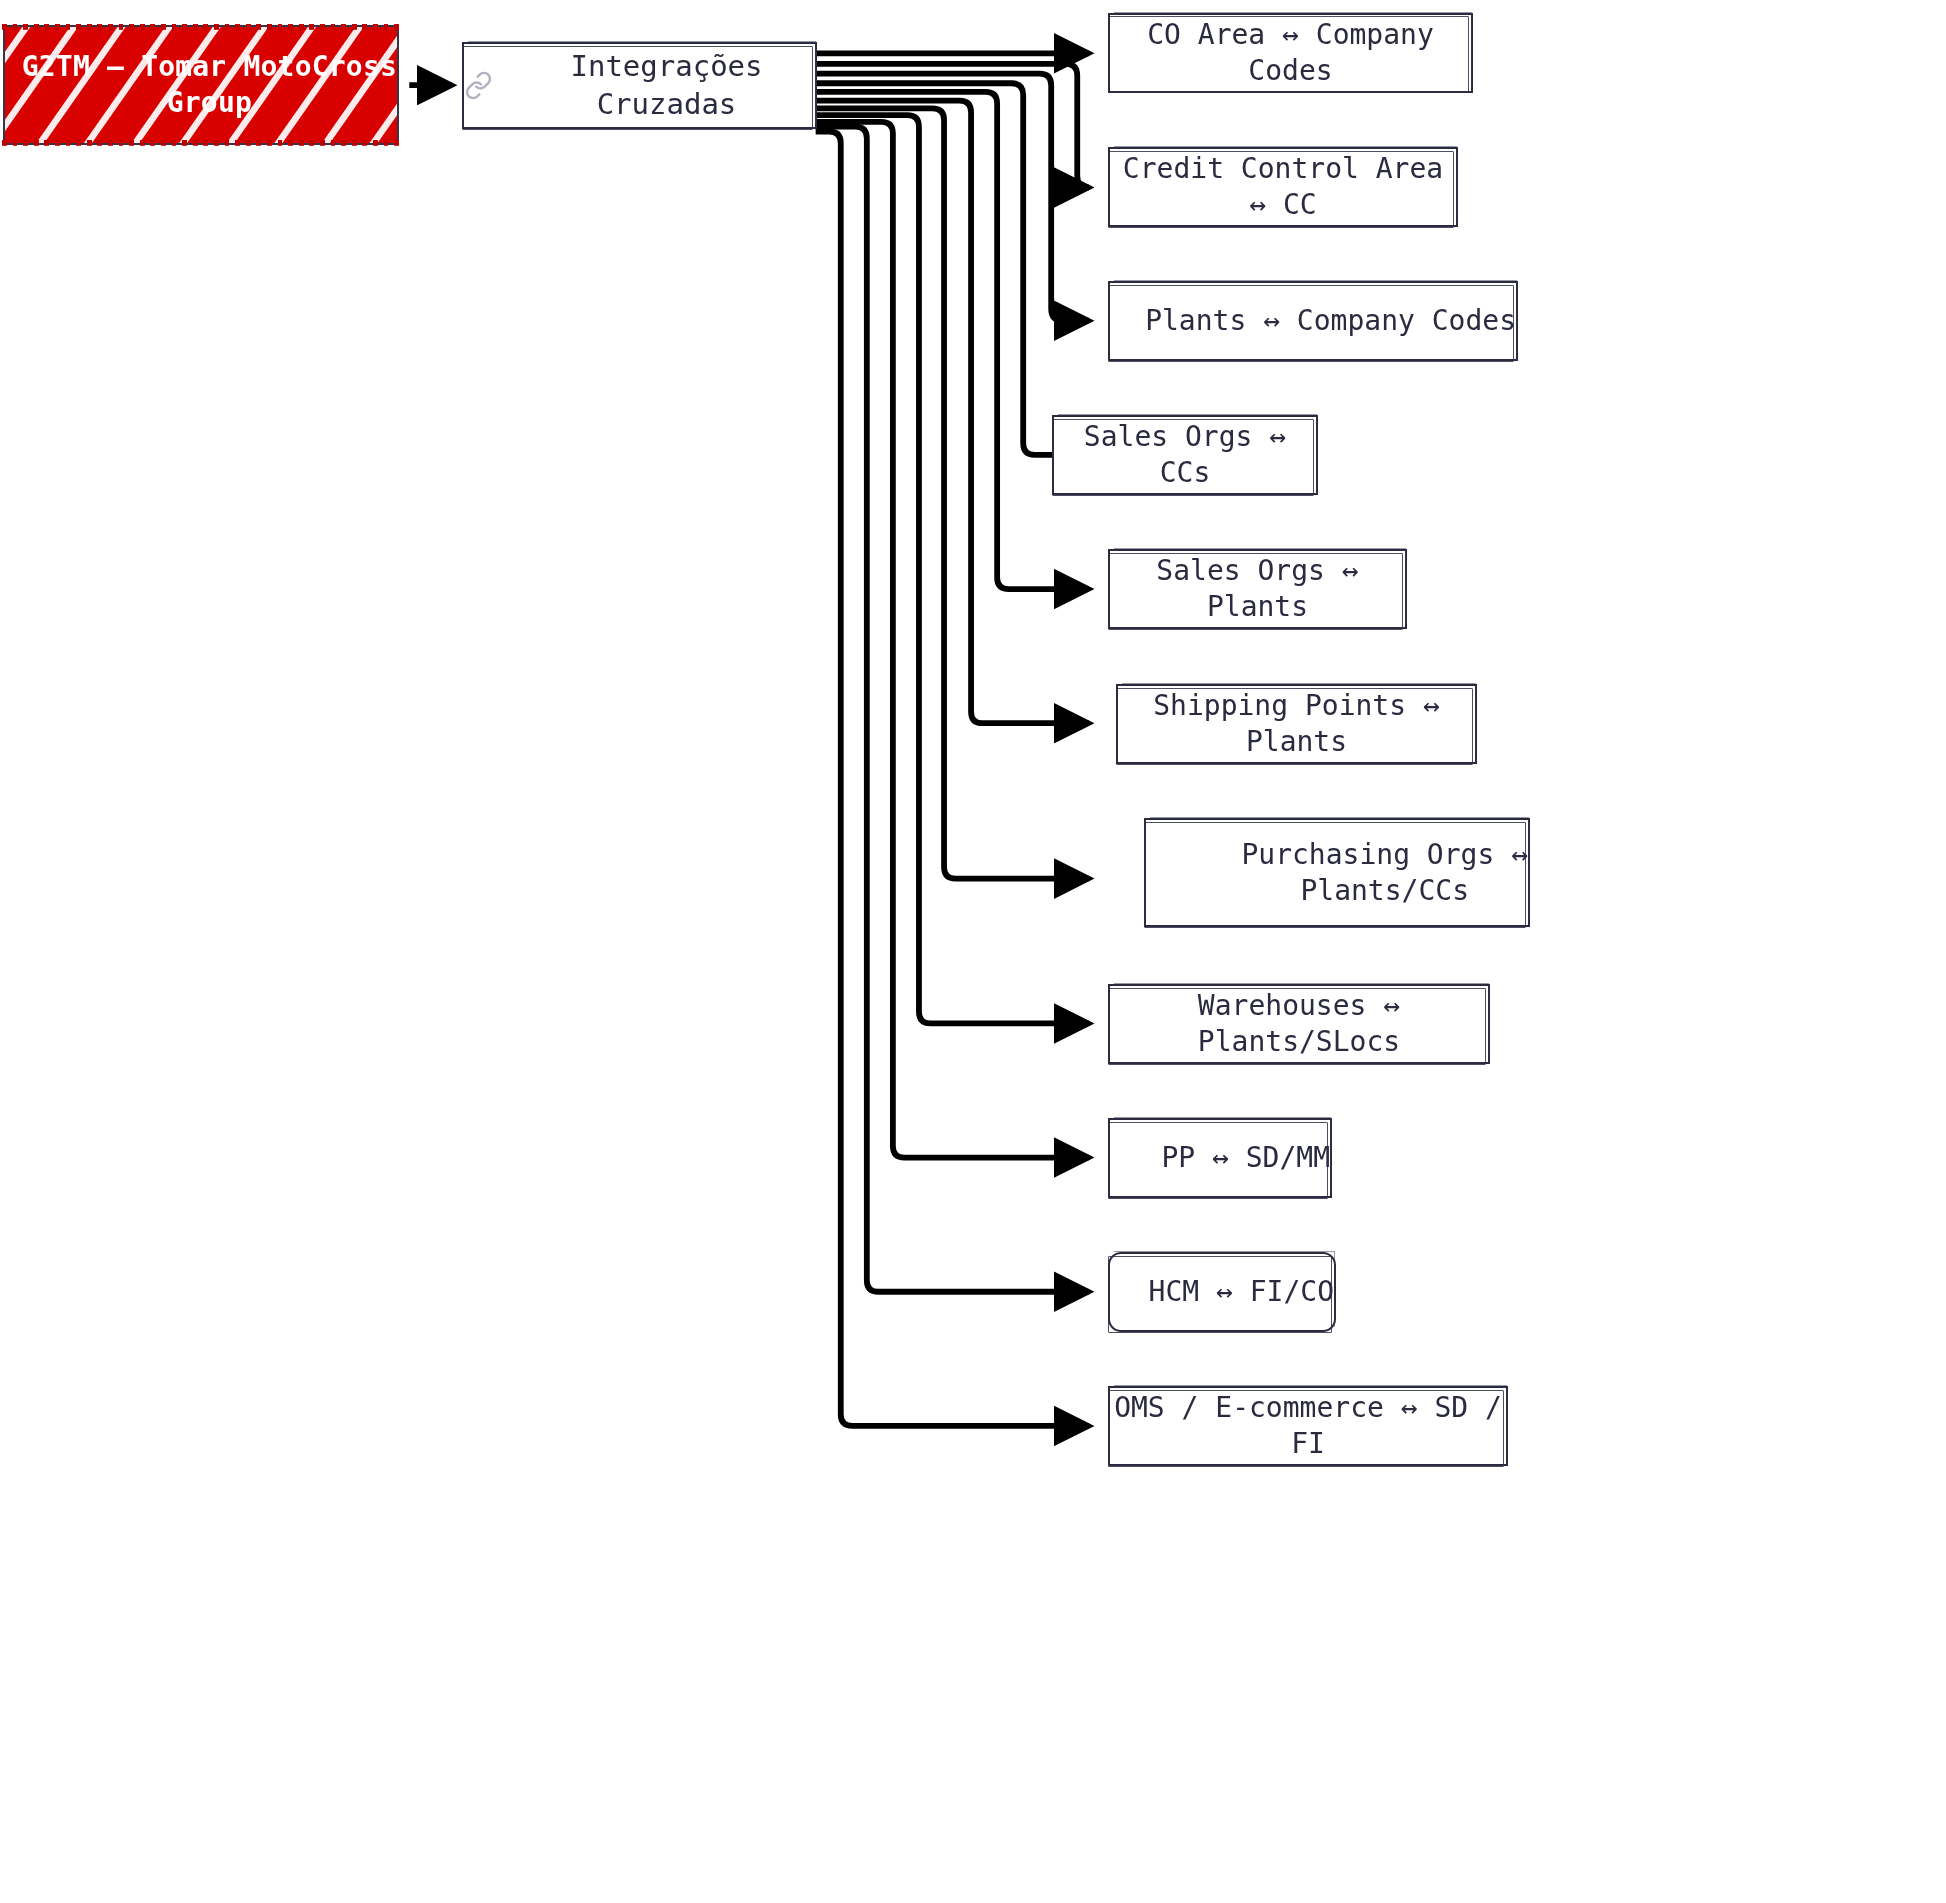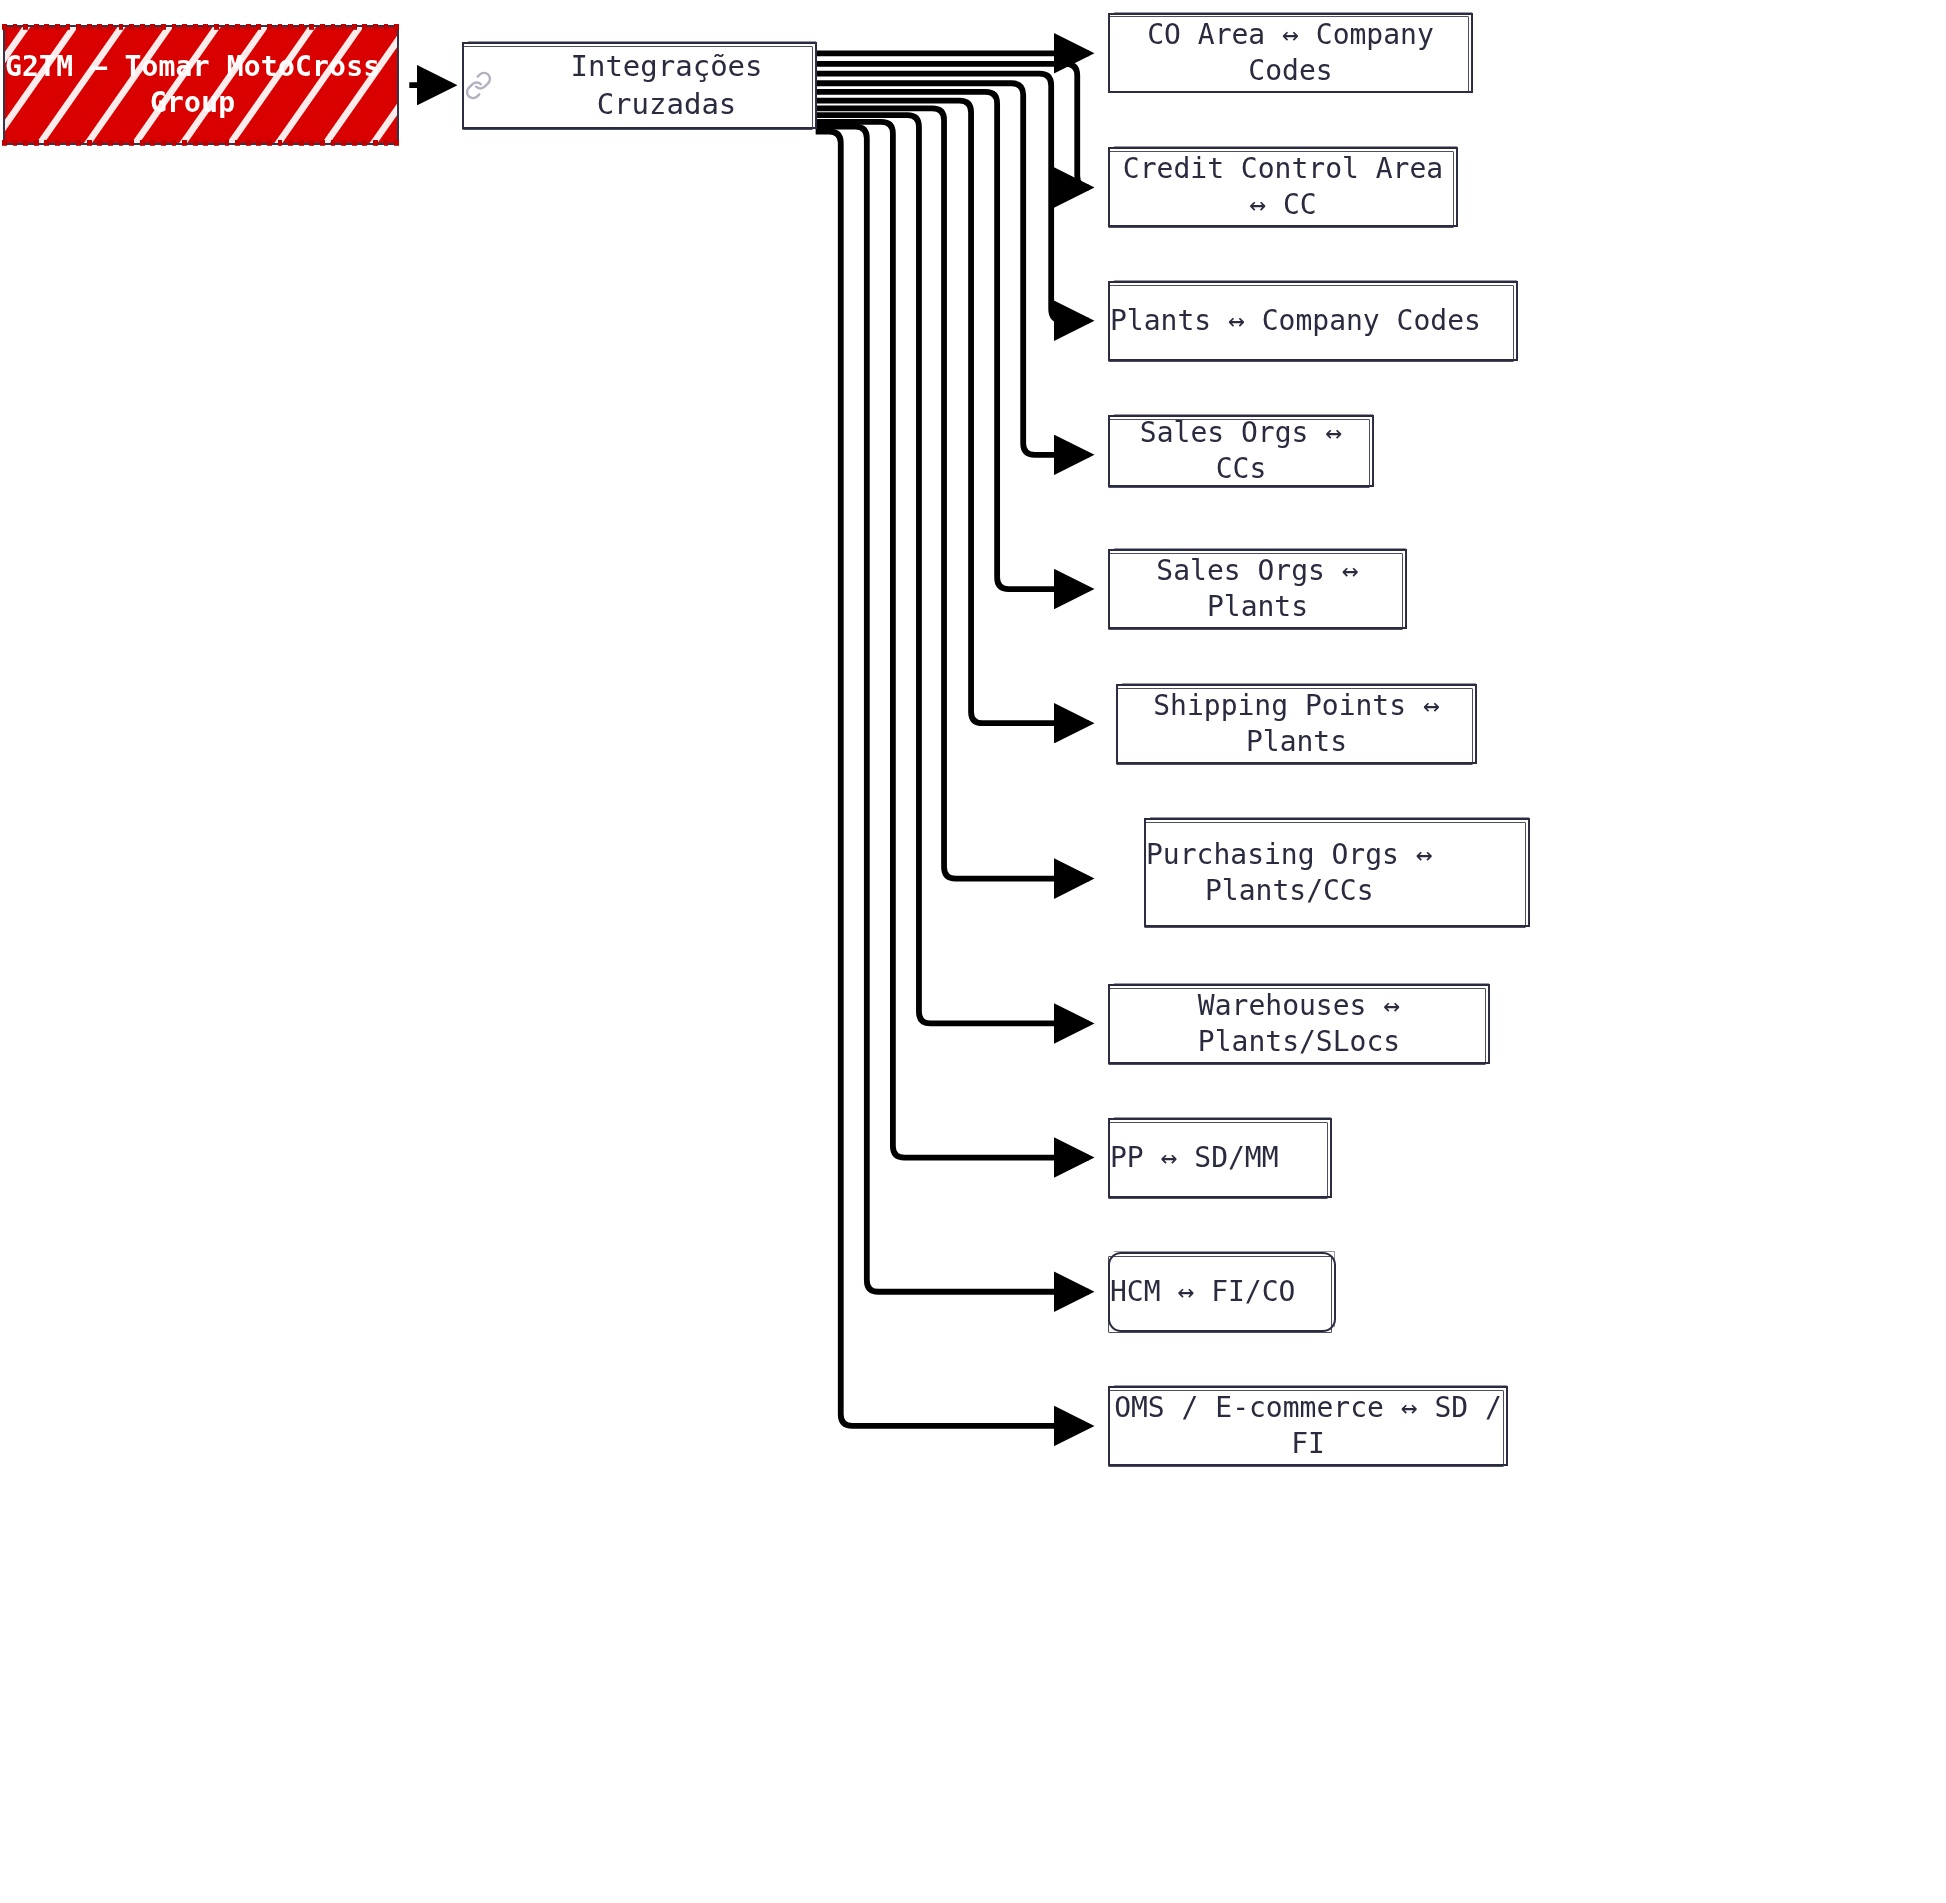--- a/index.html
+++ b/index.html
@@ -10,21 +10,21 @@
   #stage{position:absolute;left:0;top:0;width:1946px;height:1903px;}
 
   
   #edges{position:absolute;left:0;top:0;width:1946px;height:1903px;
          pointer-events:none;z-index:1;}
 
   
   .node{
     position:absolute;
     box-sizing:border-box;
-    display:flex;align-items:center;justify-content:flex-start;
+    display:flex;align-items:center;justify-content:flex-end;
     text-align:center;
     z-index:3;
     color:#2b2b40;
   }
   .node .lbl{
     display:block;
     line-height:1.28;
     white-space:pre-line;
   }
 
@@ -146,21 +146,21 @@
   </div>
 
   <div class="node rough leaf" style="left:1108px;top:147px;width:350px;height:80px;">
     <span class="lbl">Credit Control Area ↔ CC</span>
   </div>
 
   <div class="node rough leaf" style="left:1108px;top:281px;width:410px;height:80px;">
     <span class="lbl">Plants ↔ Company Codes</span>
   </div>
 
-  <div class="node rough leaf" style="left:1108px;top:415px;width:266px;height:72px;">
+  <div class="node rough leaf" style="left:1052px;top:415px;width:266px;height:80px;">
     <span class="lbl">Sales Orgs ↔ CCs</span>
   </div>
 
   <div class="node rough leaf" style="left:1108px;top:549px;width:299px;height:80px;">
     <span class="lbl">Sales Orgs ↔ Plants</span>
   </div>
 
   <div class="node rough leaf" style="left:1108px;top:684px;width:361px;height:80px;margin-left:8px;">
     <span class="lbl">Shipping Points ↔ Plants</span>
   </div>

